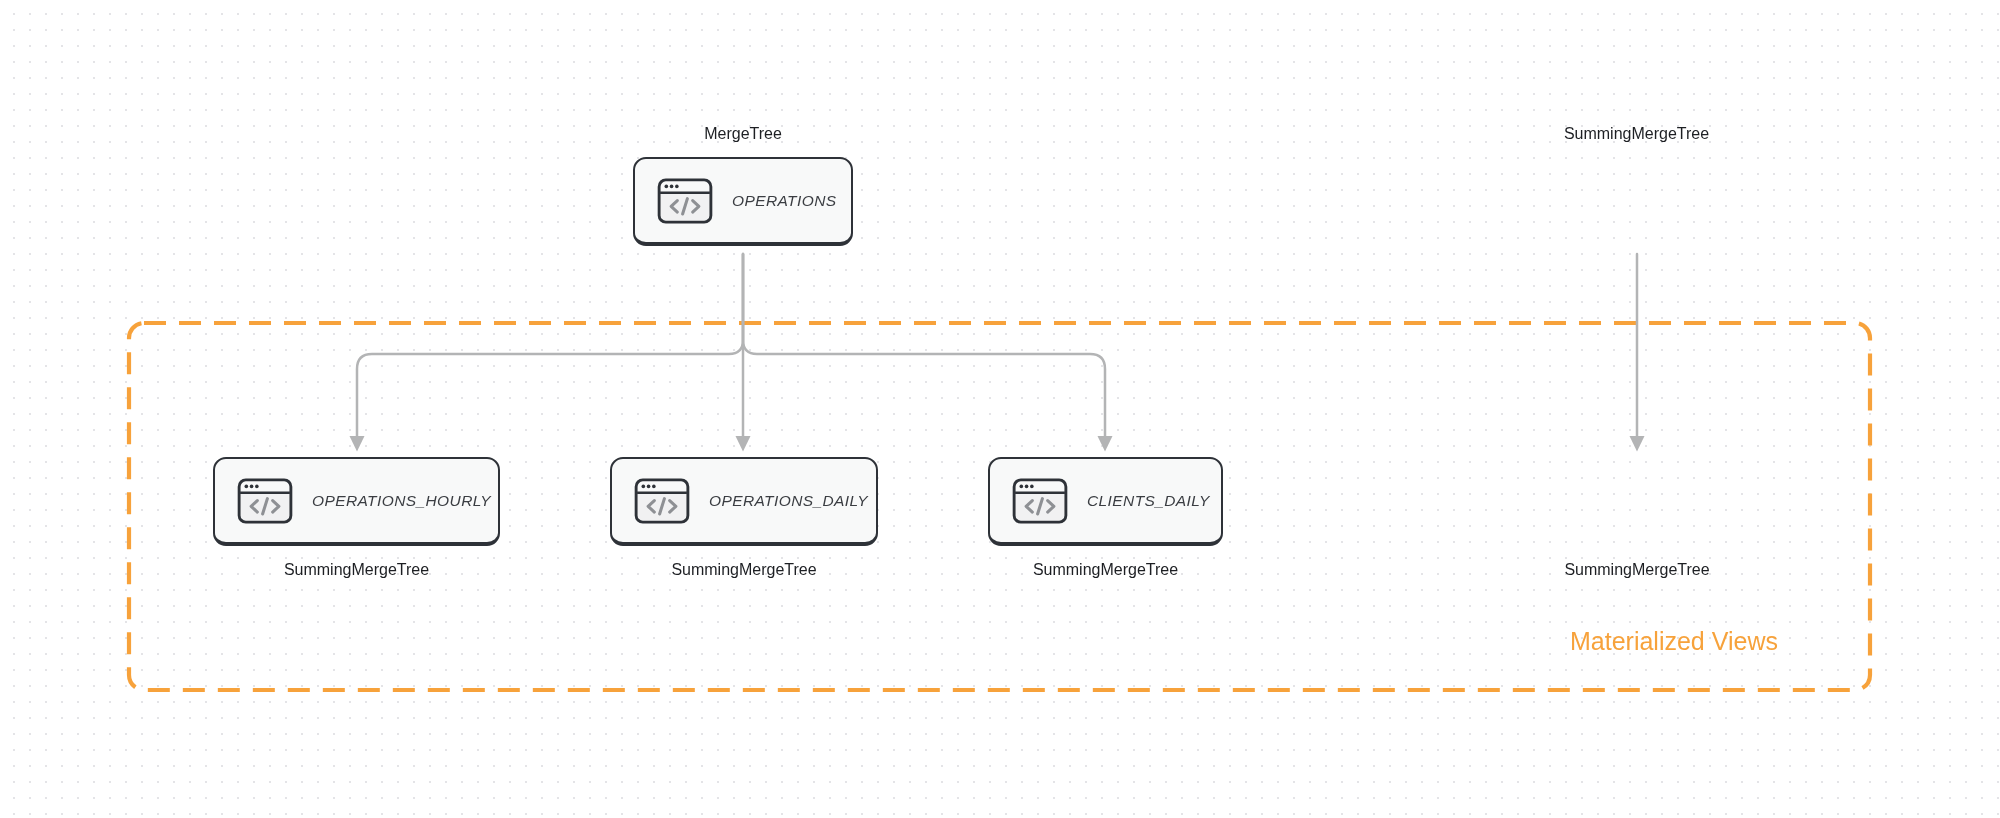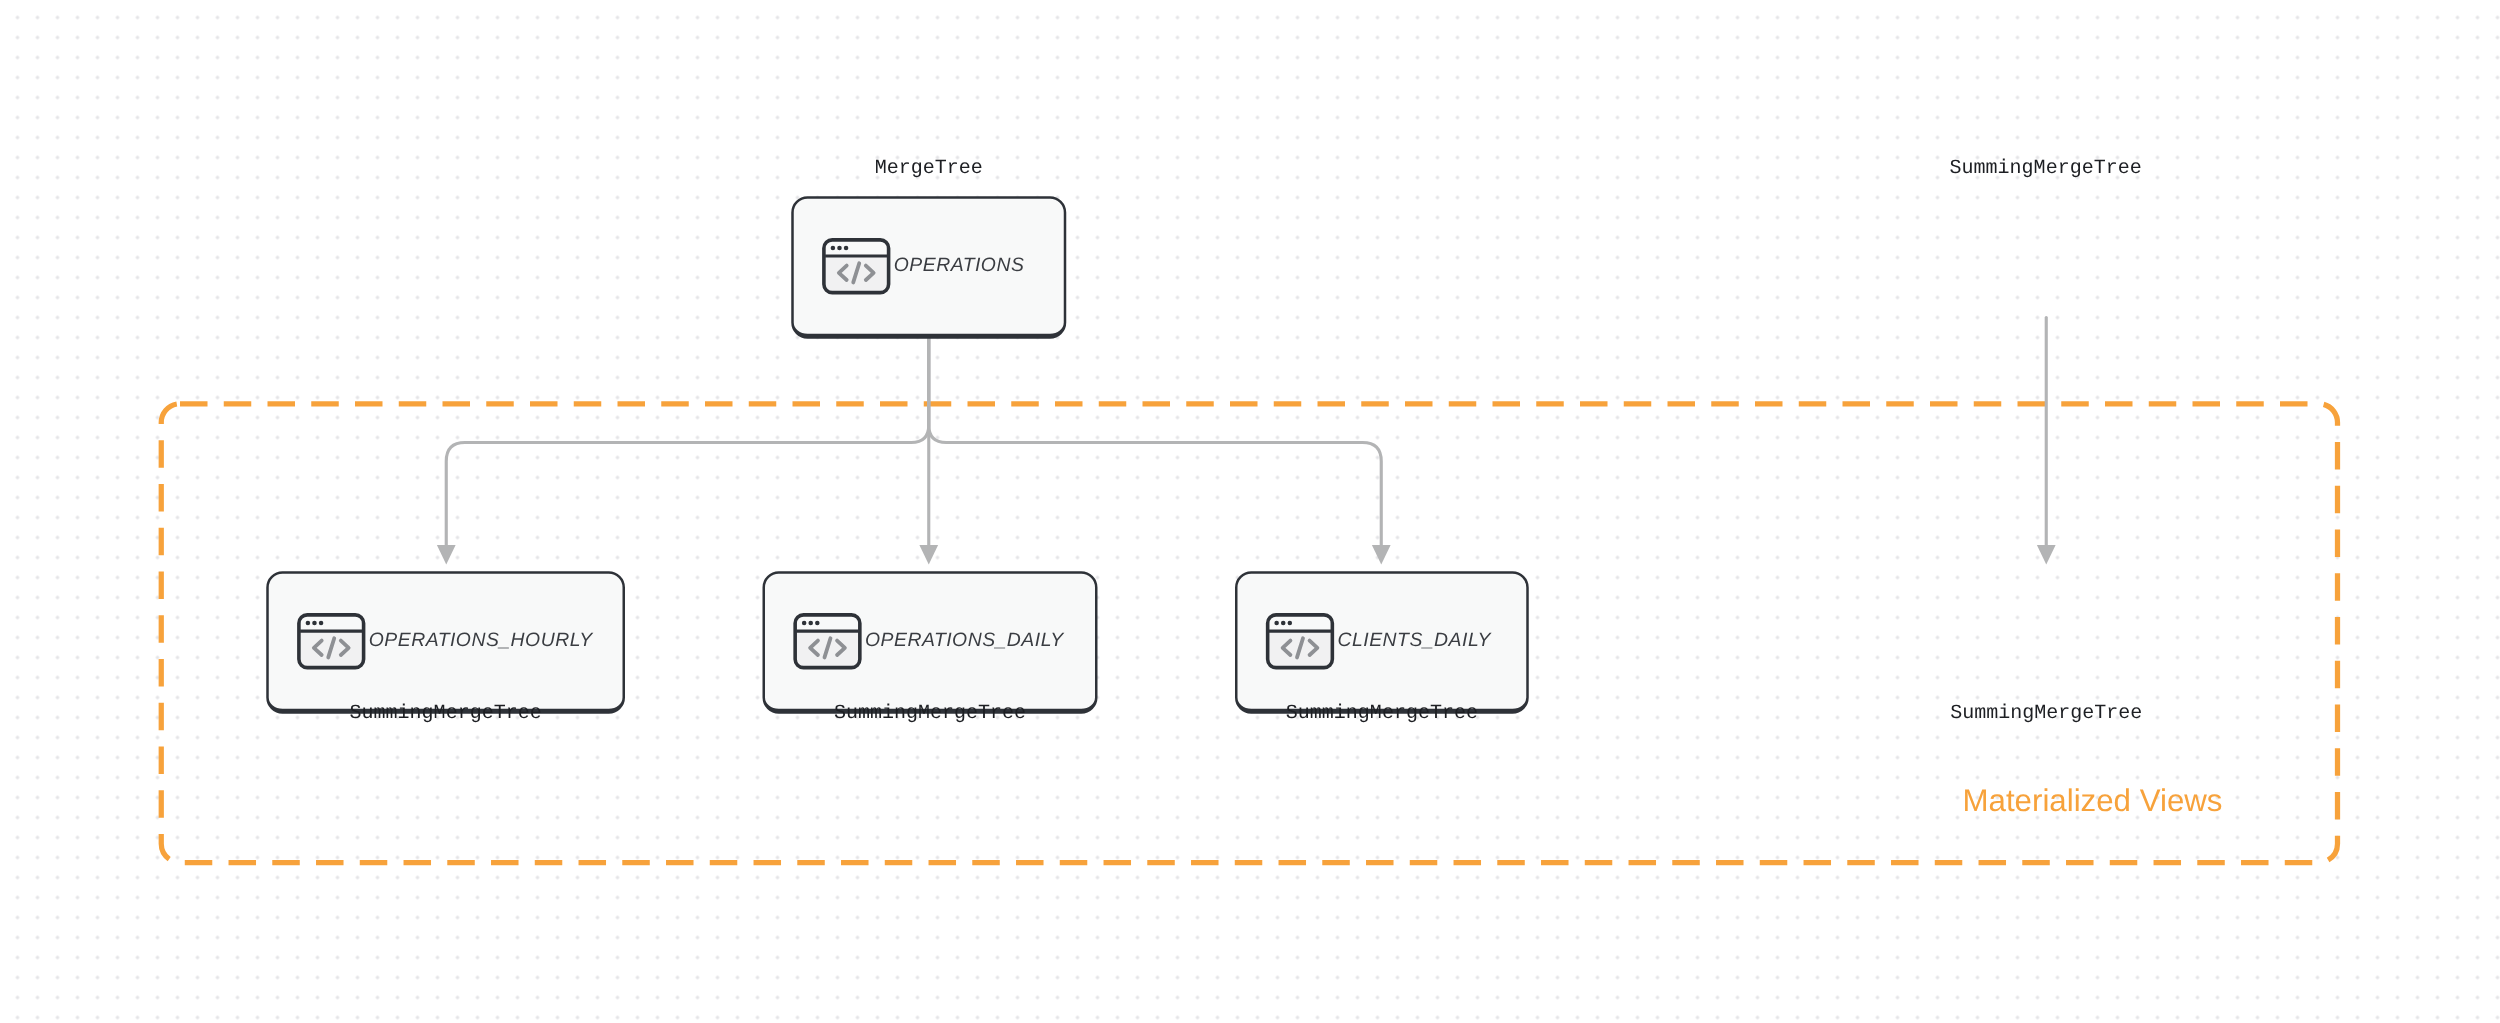--- a/index.html
+++ b/index.html
@@ -22,47 +22,46 @@
     background-size:16px 16px;
     background-position:6px 6px;
     overflow:hidden;
   }
   .conn-layer{position:absolute;left:0;top:0;width:2000px;height:818px;}
   .conn{stroke:var(--arrow);stroke-width:2.5;fill:none;stroke-linecap:round;stroke-linejoin:round;}
   .arrowhead{fill:var(--arrow);stroke:none;}
   .group-rect{fill:none;stroke:var(--accent);stroke-width:4.2;stroke-dasharray:22 13;}
   .node{
     position:absolute;
-    height:114px;
+    height:89px;
     box-sizing:border-box;
     background:var(--node-fill);
     border:2.5px solid var(--node-border);
     border-bottom-width:4px;
     border-radius:13px;
     display:flex;align-items:center;
-    padding:1px 22px;gap:2px;
+    padding:1px 22px;gap:19px;
   }
   .node-icon{flex:0 0 auto;display:block;}
   .table-name{
     font-size:15.5px;
     font-style:italic;
     font-weight:500;
     letter-spacing:0.4px;
     color:var(--node-text);
     white-space:nowrap;
   }
   .engine-label{
     position:absolute;
     text-align:center;
     font-size:16px;
     line-height:20px;
     font-weight:500;
     color:var(--label-text);
     white-space:nowrap;
-    font-family:Liberation Mono, monospace;
   }
   .group-label{
     position:absolute;
     left:1570px;top:627px;width:320px;
     text-align:left;
     font-size:25px;line-height:28px;
     font-weight:500;
     color:var(--accent);
     white-space:nowrap;
   }

